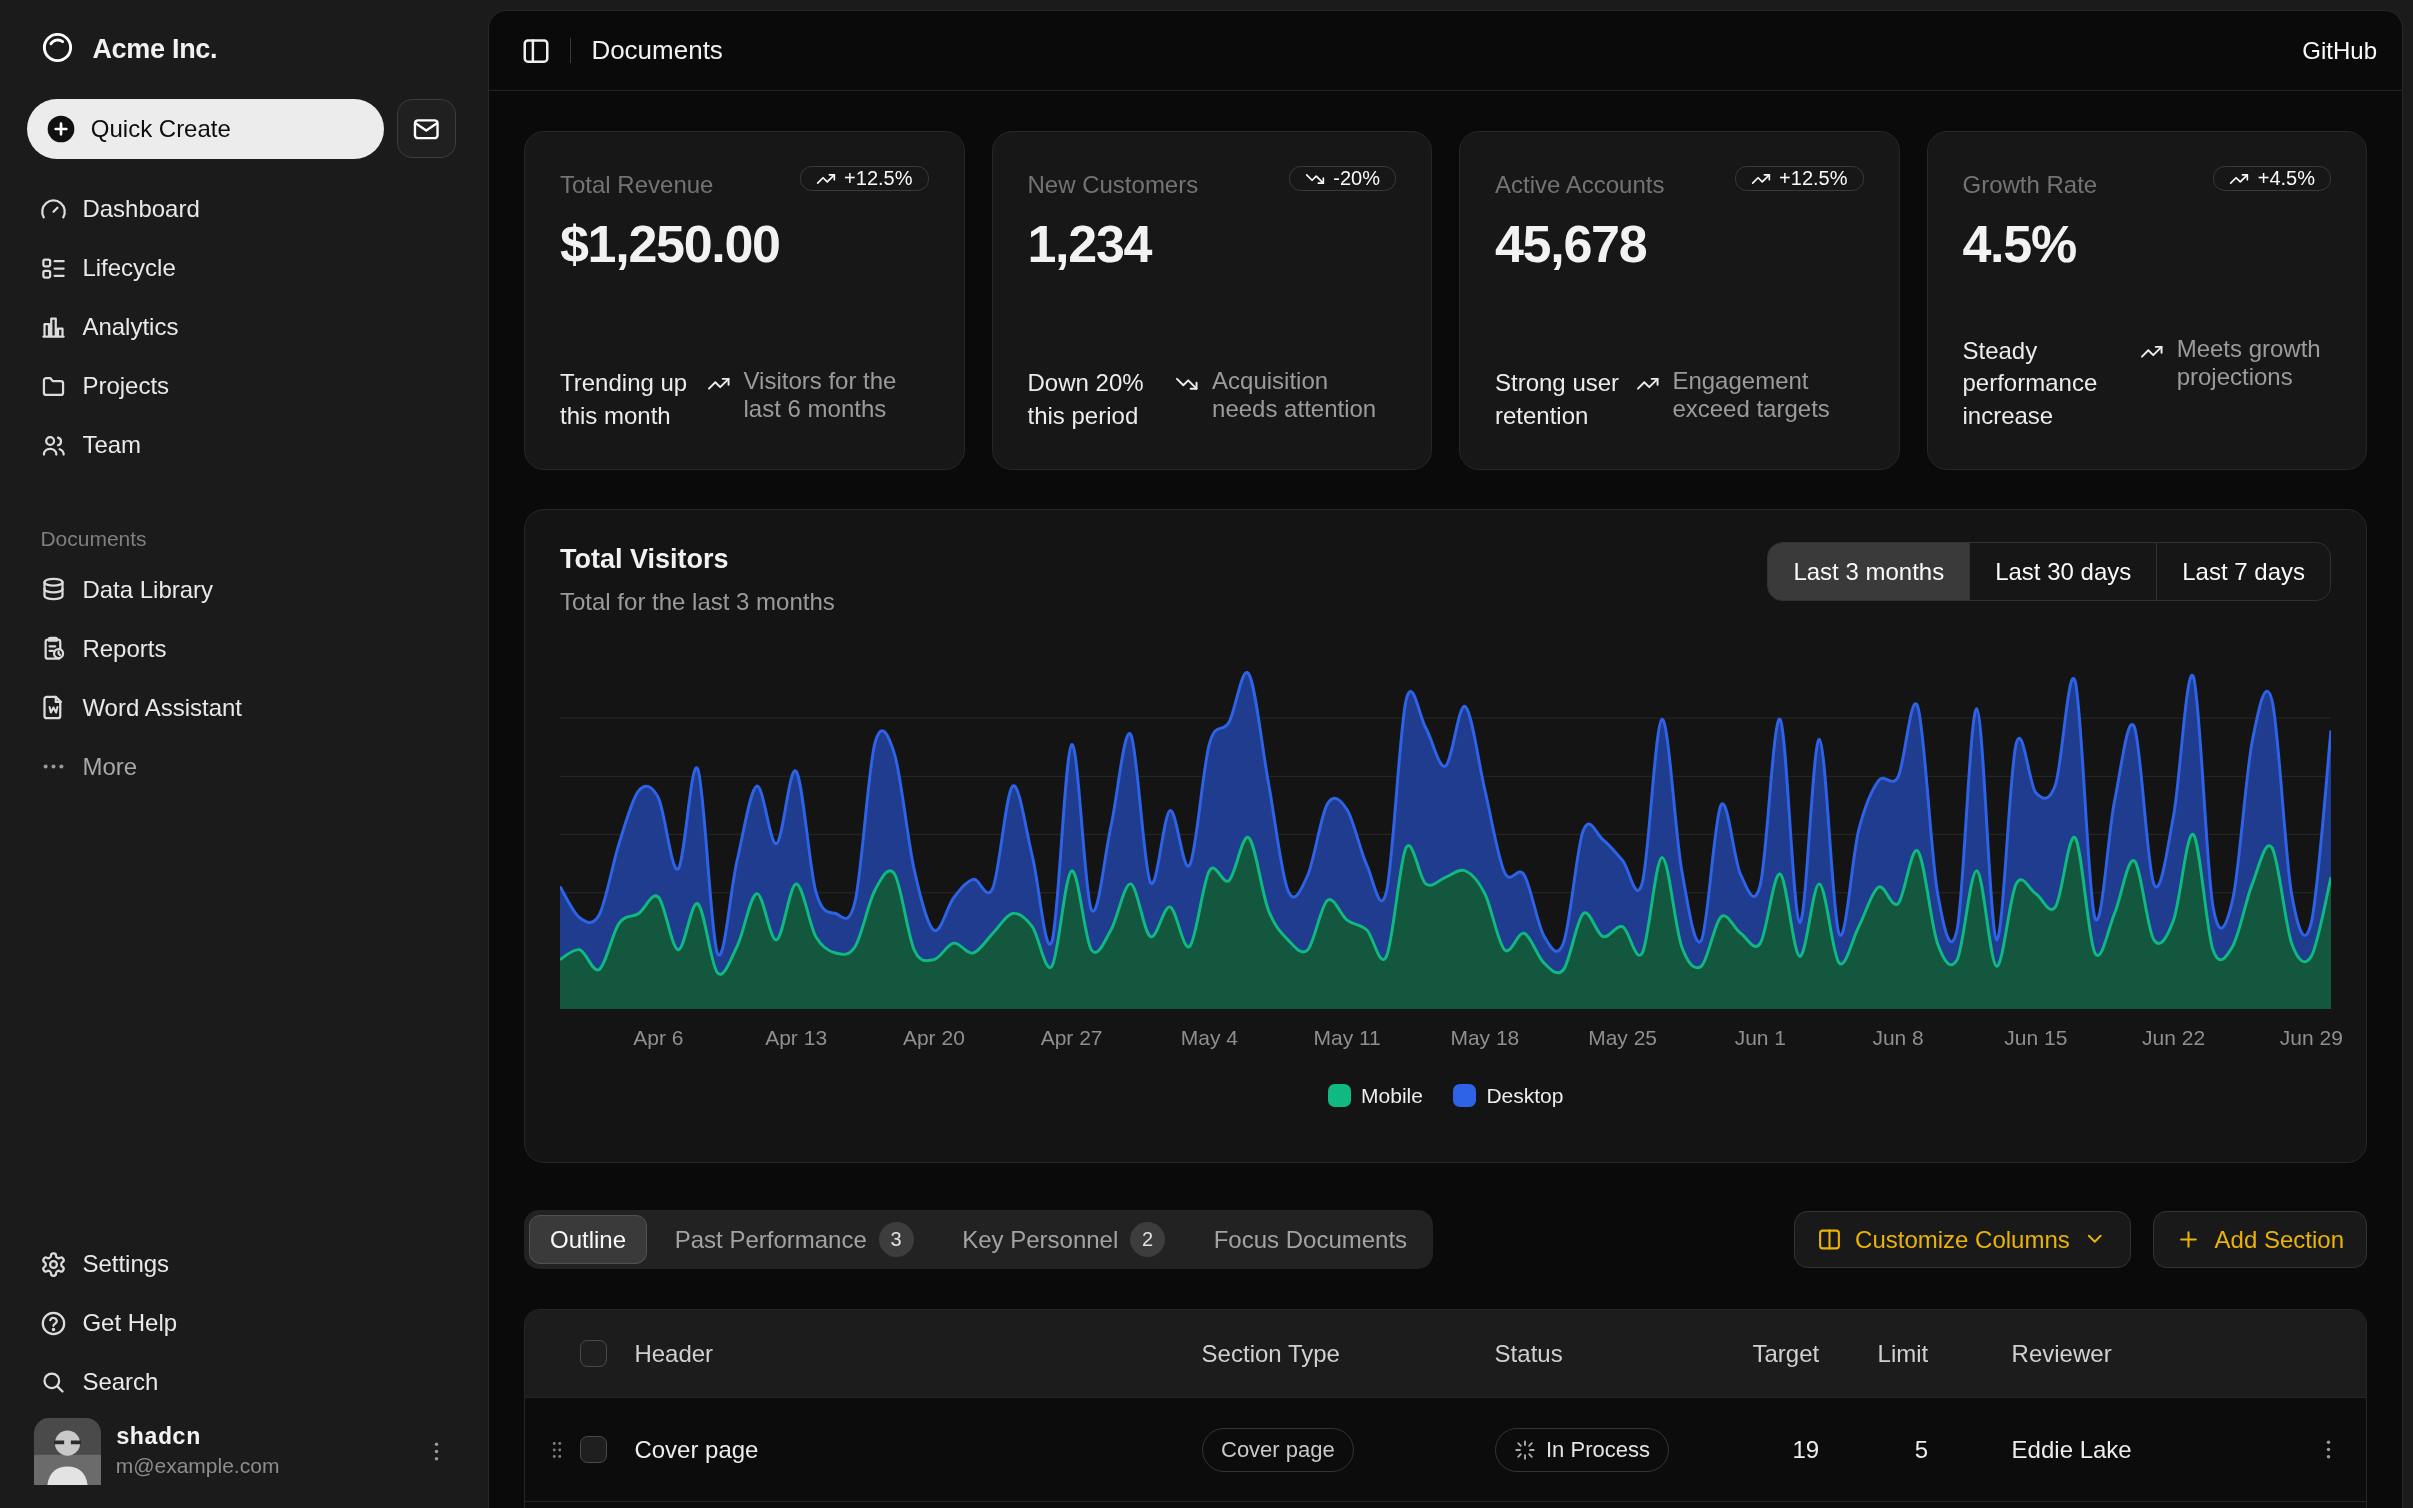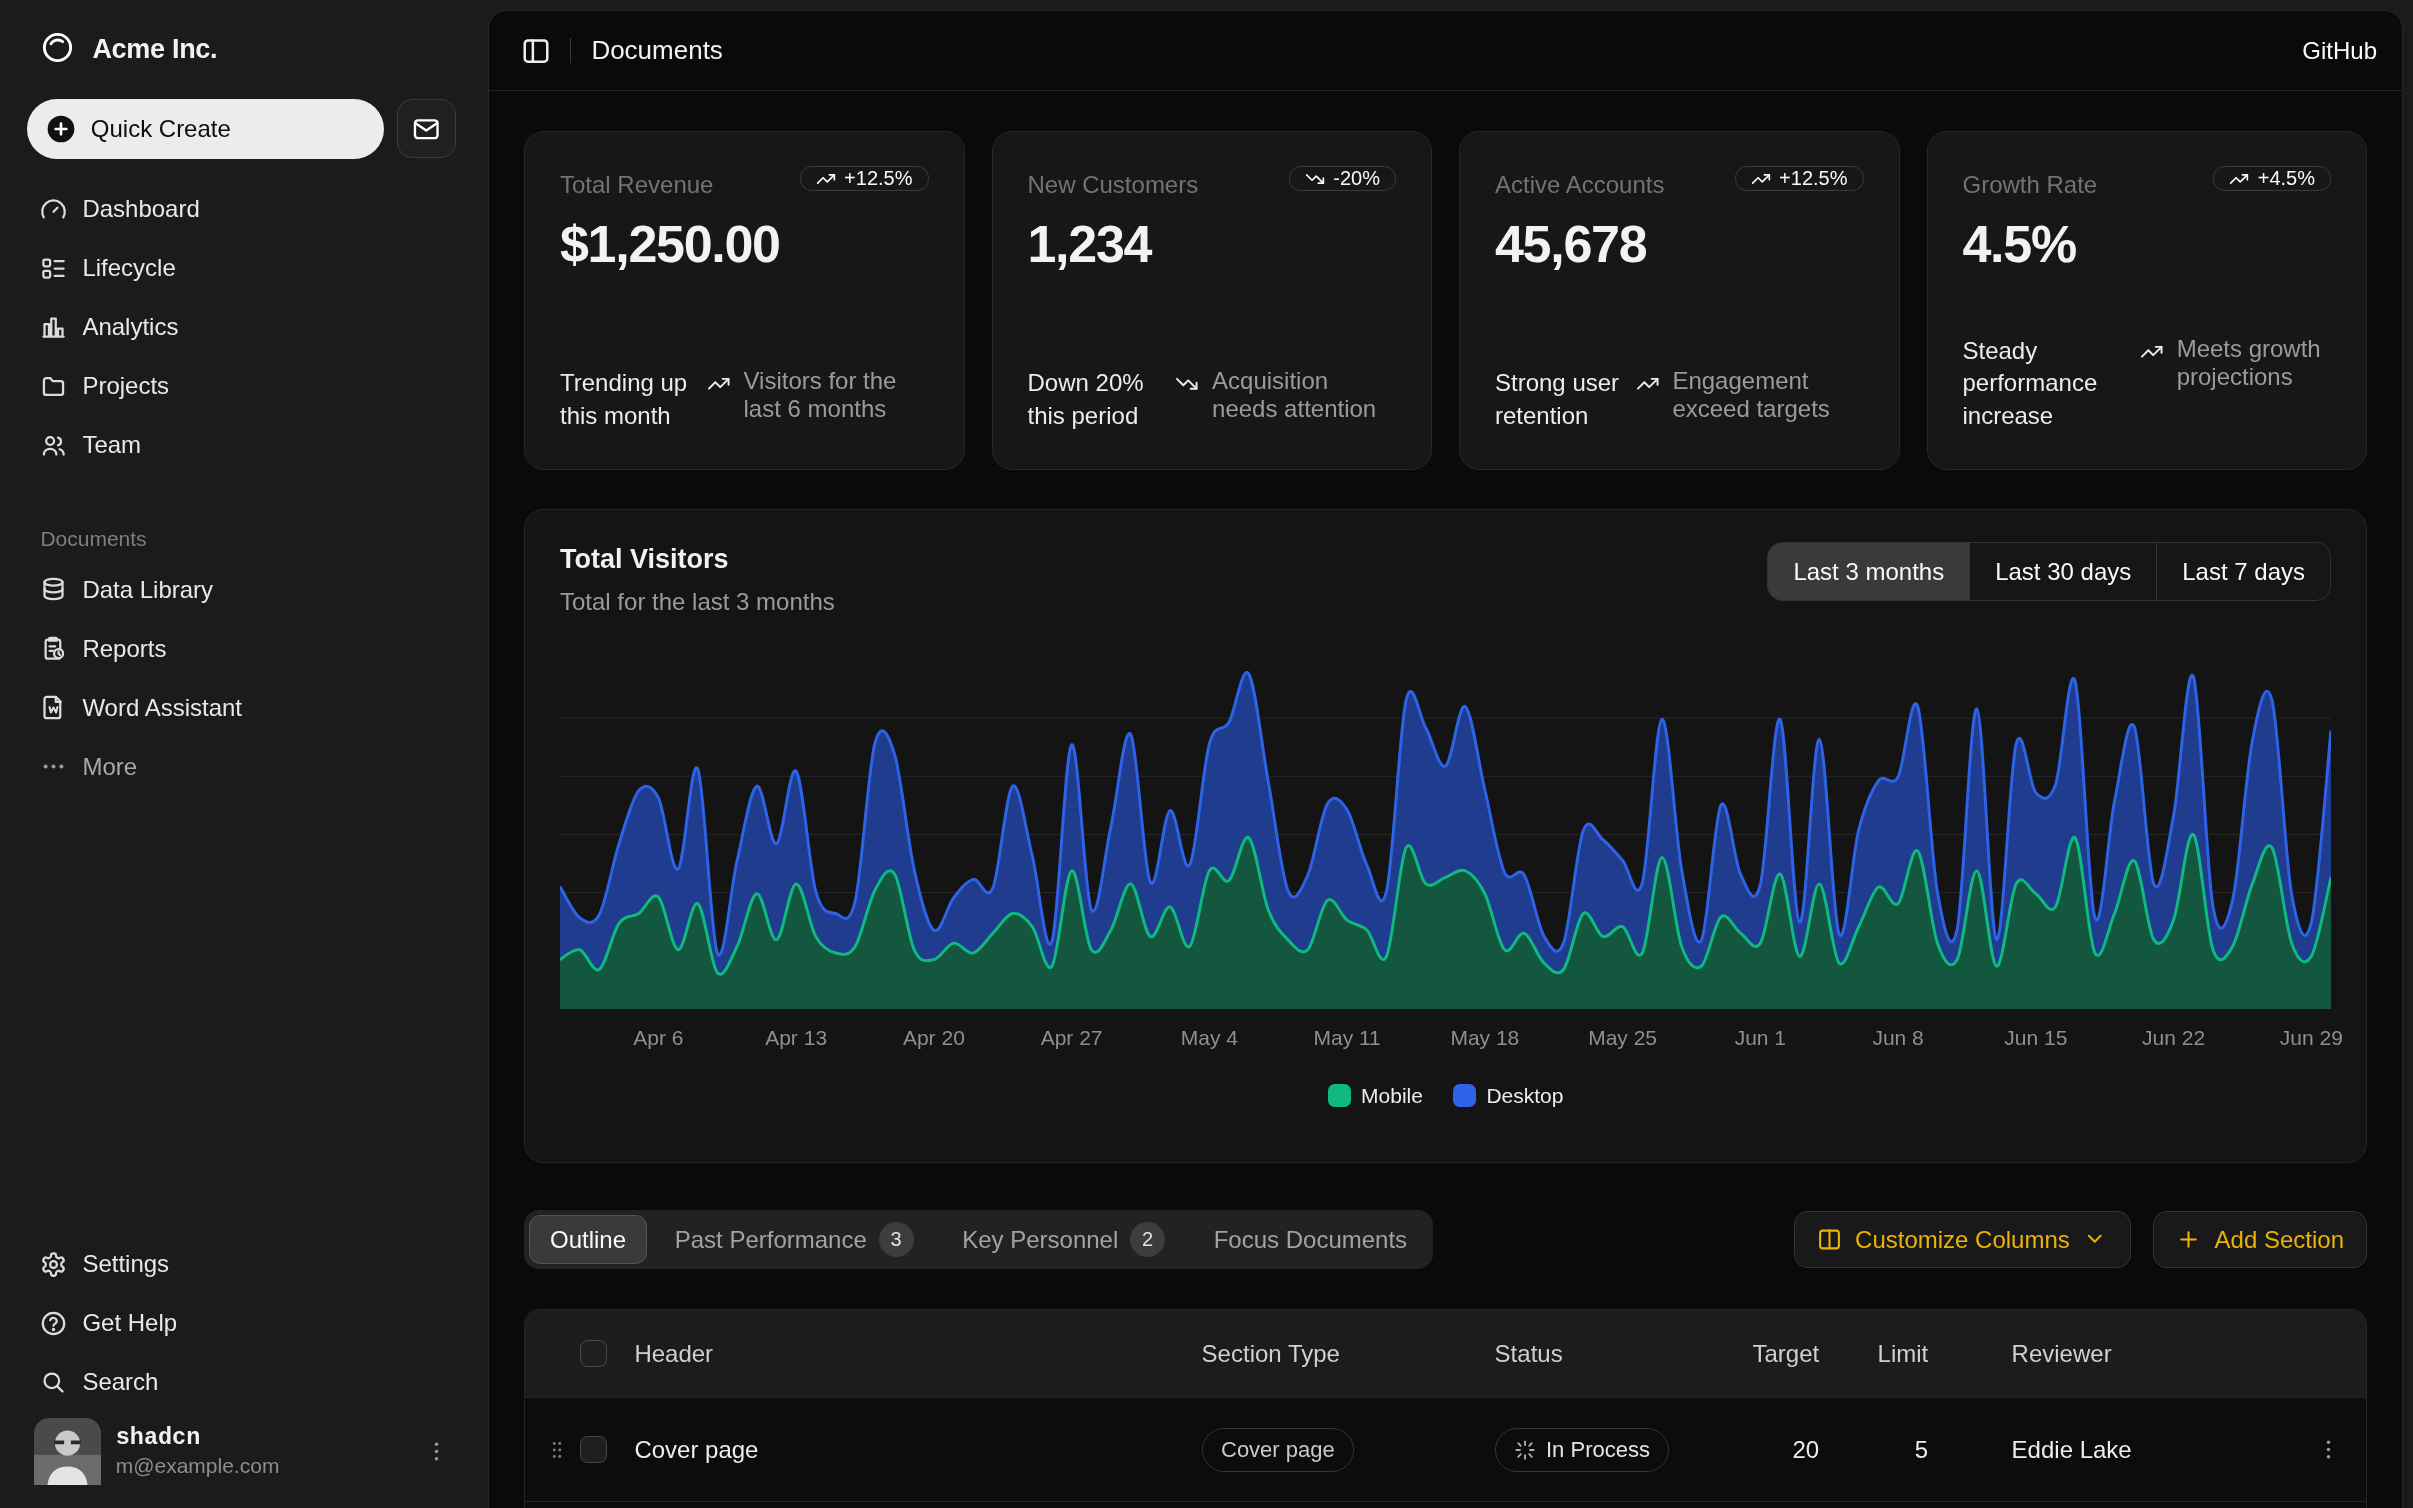--- a/index.html
+++ b/index.html
@@ -575,21 +575,21 @@
             </span></span>
         <span><span class="pill status">
           <span class="ic" style="color:#b0b0b0">
                 <svg viewBox="0 0 24 24" width="22" height="22" fill="none" stroke="currentColor" stroke-width="2" stroke-linecap="round">
                   <path d="M12 2.5v4M12 17.5v4M4.6 4.6l2.8 2.8M16.6 16.6l2.8 2.8M2.5 12h4M17.5 12h4M4.6 19.4l2.8-2.8M16.6 7.4l2.8-2.8"></path>
                 </svg>
               </span>
           <span>In Process</span>
             </span>
         </span>
-        <span class="cell-right">20</span>
+        <span class="cell-right">19</span>
         <span class="cell-right">5</span>
         <span class="cell-reviewer">Eddie Lake</span>
         <button class="row-menu">
           <svg width="25" height="25" viewBox="0 0 24 24" fill="currentColor">
               <circle cx="12" cy="5" r="1.7"></circle>
               <circle cx="12" cy="12" r="1.7"></circle>
               <circle cx="12" cy="19" r="1.7"></circle>
             </svg>
         </button>
       </div>

